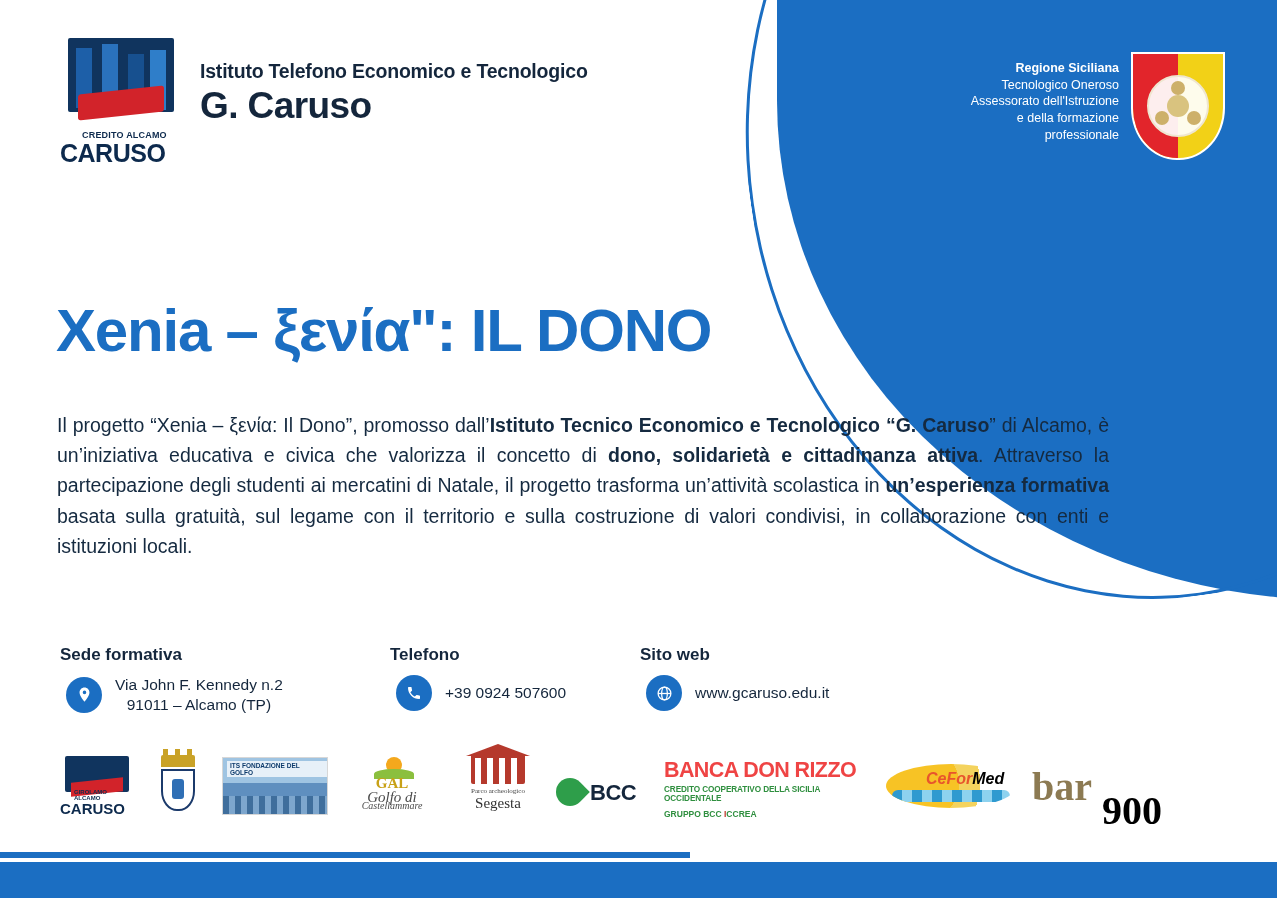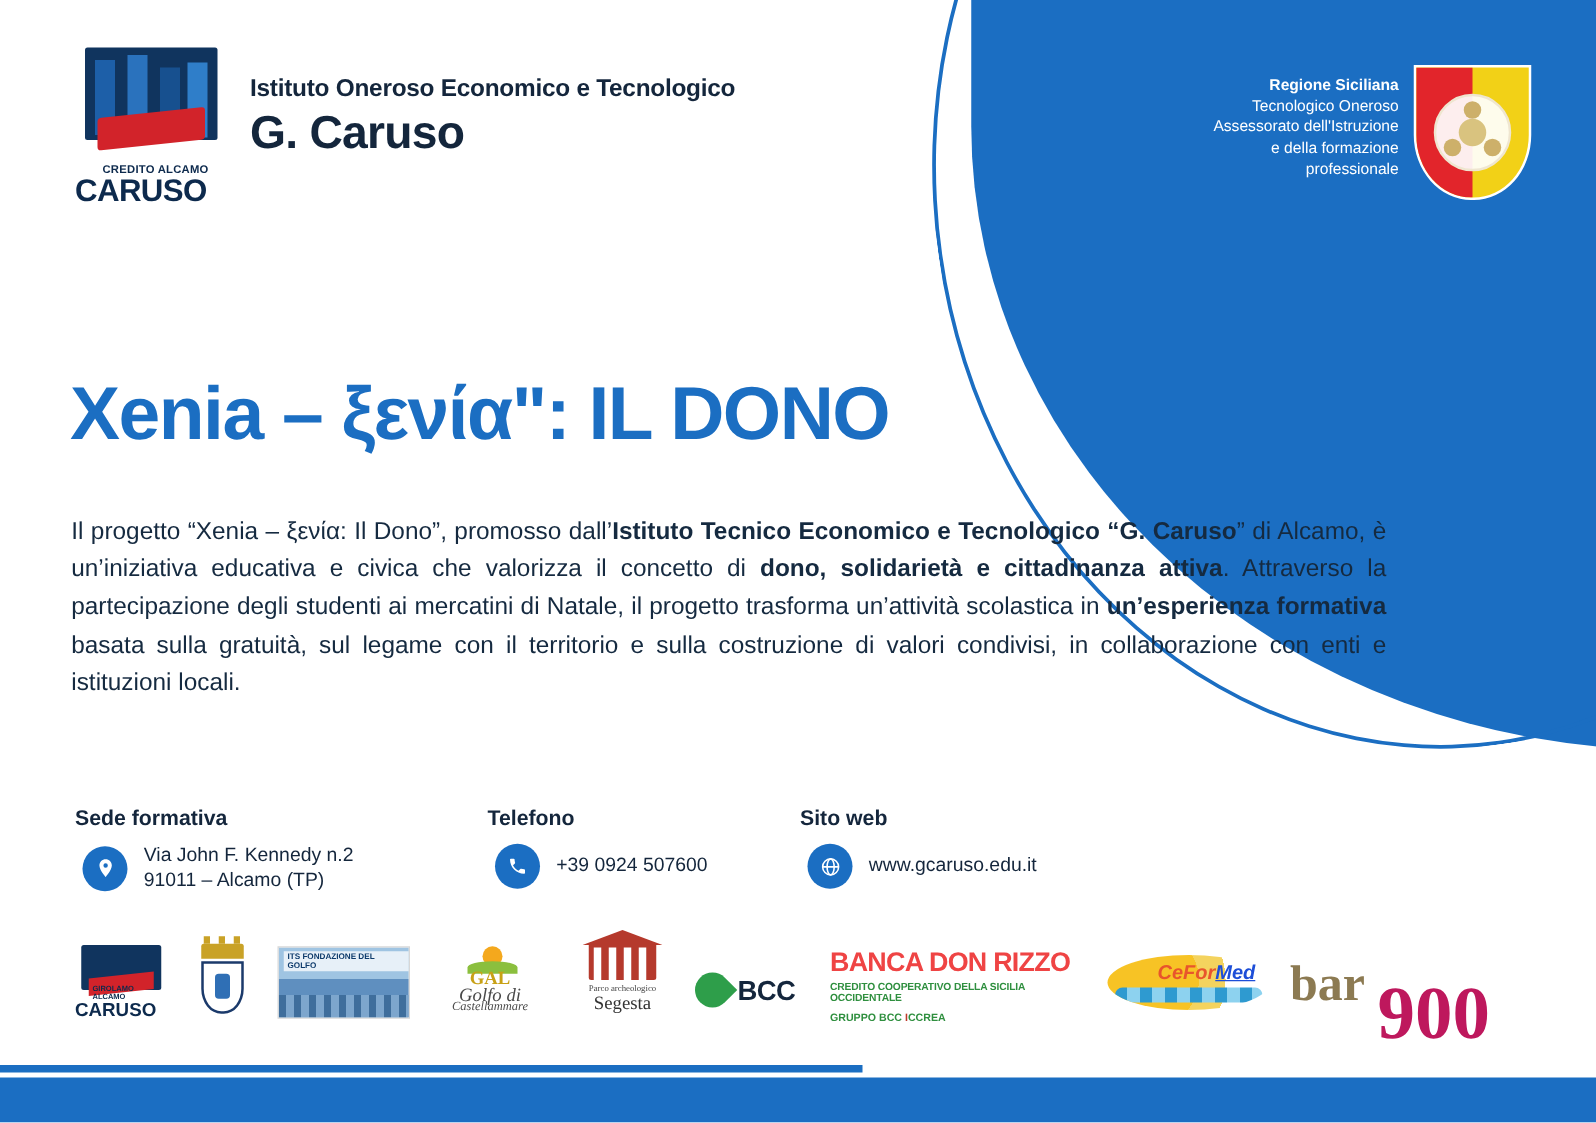--- a/index.html
+++ b/index.html
@@ -245,20 +245,21 @@
     justify-content: center;
     flex: 0 0 auto;
     margin-left: 6px;
   }
   .c-icon svg { display: block; }
   .c-val {
     margin-left: 13px;
     font-size: 15.5px;
     line-height: 1.28;
     color: #14263c;
+    text-align: center;
   }
   .c-val .small { display: block; }
 
   
   .partners {
     position: absolute;
     top: 752px; left: 60px;
     width: 1160px;
     height: 68px;
     display: flex;
@@ -412,25 +413,25 @@
     background: repeating-linear-gradient(90deg,#2e9ad0 0 10px, #8dd2ef 10px 20px);
     border-radius: 6px;
   }
   .p-cefor .ct {
     position: absolute; left: 40px; top: 12px;
     font-size: 16px; font-weight: bold;
     color: #e8552c;
     font-style: italic;
     z-index: 2;
   }
-  .p-cefor .ct .blue { color: #1d4ed8; text-decoration: underline; }
+  .p-cefor .ct .blue { color: #000000; }
 
   .p-bar { width: 200px; height: 52px; display: flex; align-items: center; }
   .p-bar .b1 { font-size: 40px; font-weight: bold; color: #8c7a52; font-family: "Liberation Serif", serif; }
-  .p-bar .b2 { font-size: 60px; font-weight: bold; color: #be185d; font-family: "Liberation Serif", serif; margin-left: 10px; margin-top: 48px; }
+  .p-bar .b2 { font-size: 40px; font-weight: bold; color: #000000; font-family: "Liberation Serif", serif; margin-left: 10px; margin-top: 48px; }
 
   
   .bottom-thin {
     position: absolute;
     left: 0; top: 852px;
     width: 690px; height: 6px;
     background: #1b6ec2;
     z-index: 3;
   }
   .bottom-bar {
@@ -453,21 +454,21 @@
     <div class="school-logo">
       <div class="logo-top"></div>
       <div class="logo-red"></div>
       <div class="logo-text">
         <div class="l1"><span>CREDITO</span>
           <span>ALCAMO</span></div>
         <div class="l2">CARUSO</div>
       </div>
     </div>
     <div class="header-text">
-      <div class="h-line1">Istituto Oneroso Economico e Tecnologico</div>
+      <div class="h-line1">Istituto Telefono Economico e Tecnologico</div>
       <div class="h-line2">G. Caruso</div>
     </div>
   </div>
 
   <div class="region">
     <div class="region-text">
       <div class="bold">Regione Siciliana</div>
       <div>Tecnologico Oneroso</div>
       <div>Assessorato dell'Istruzione</div>
       <div>e della formazione</div>

